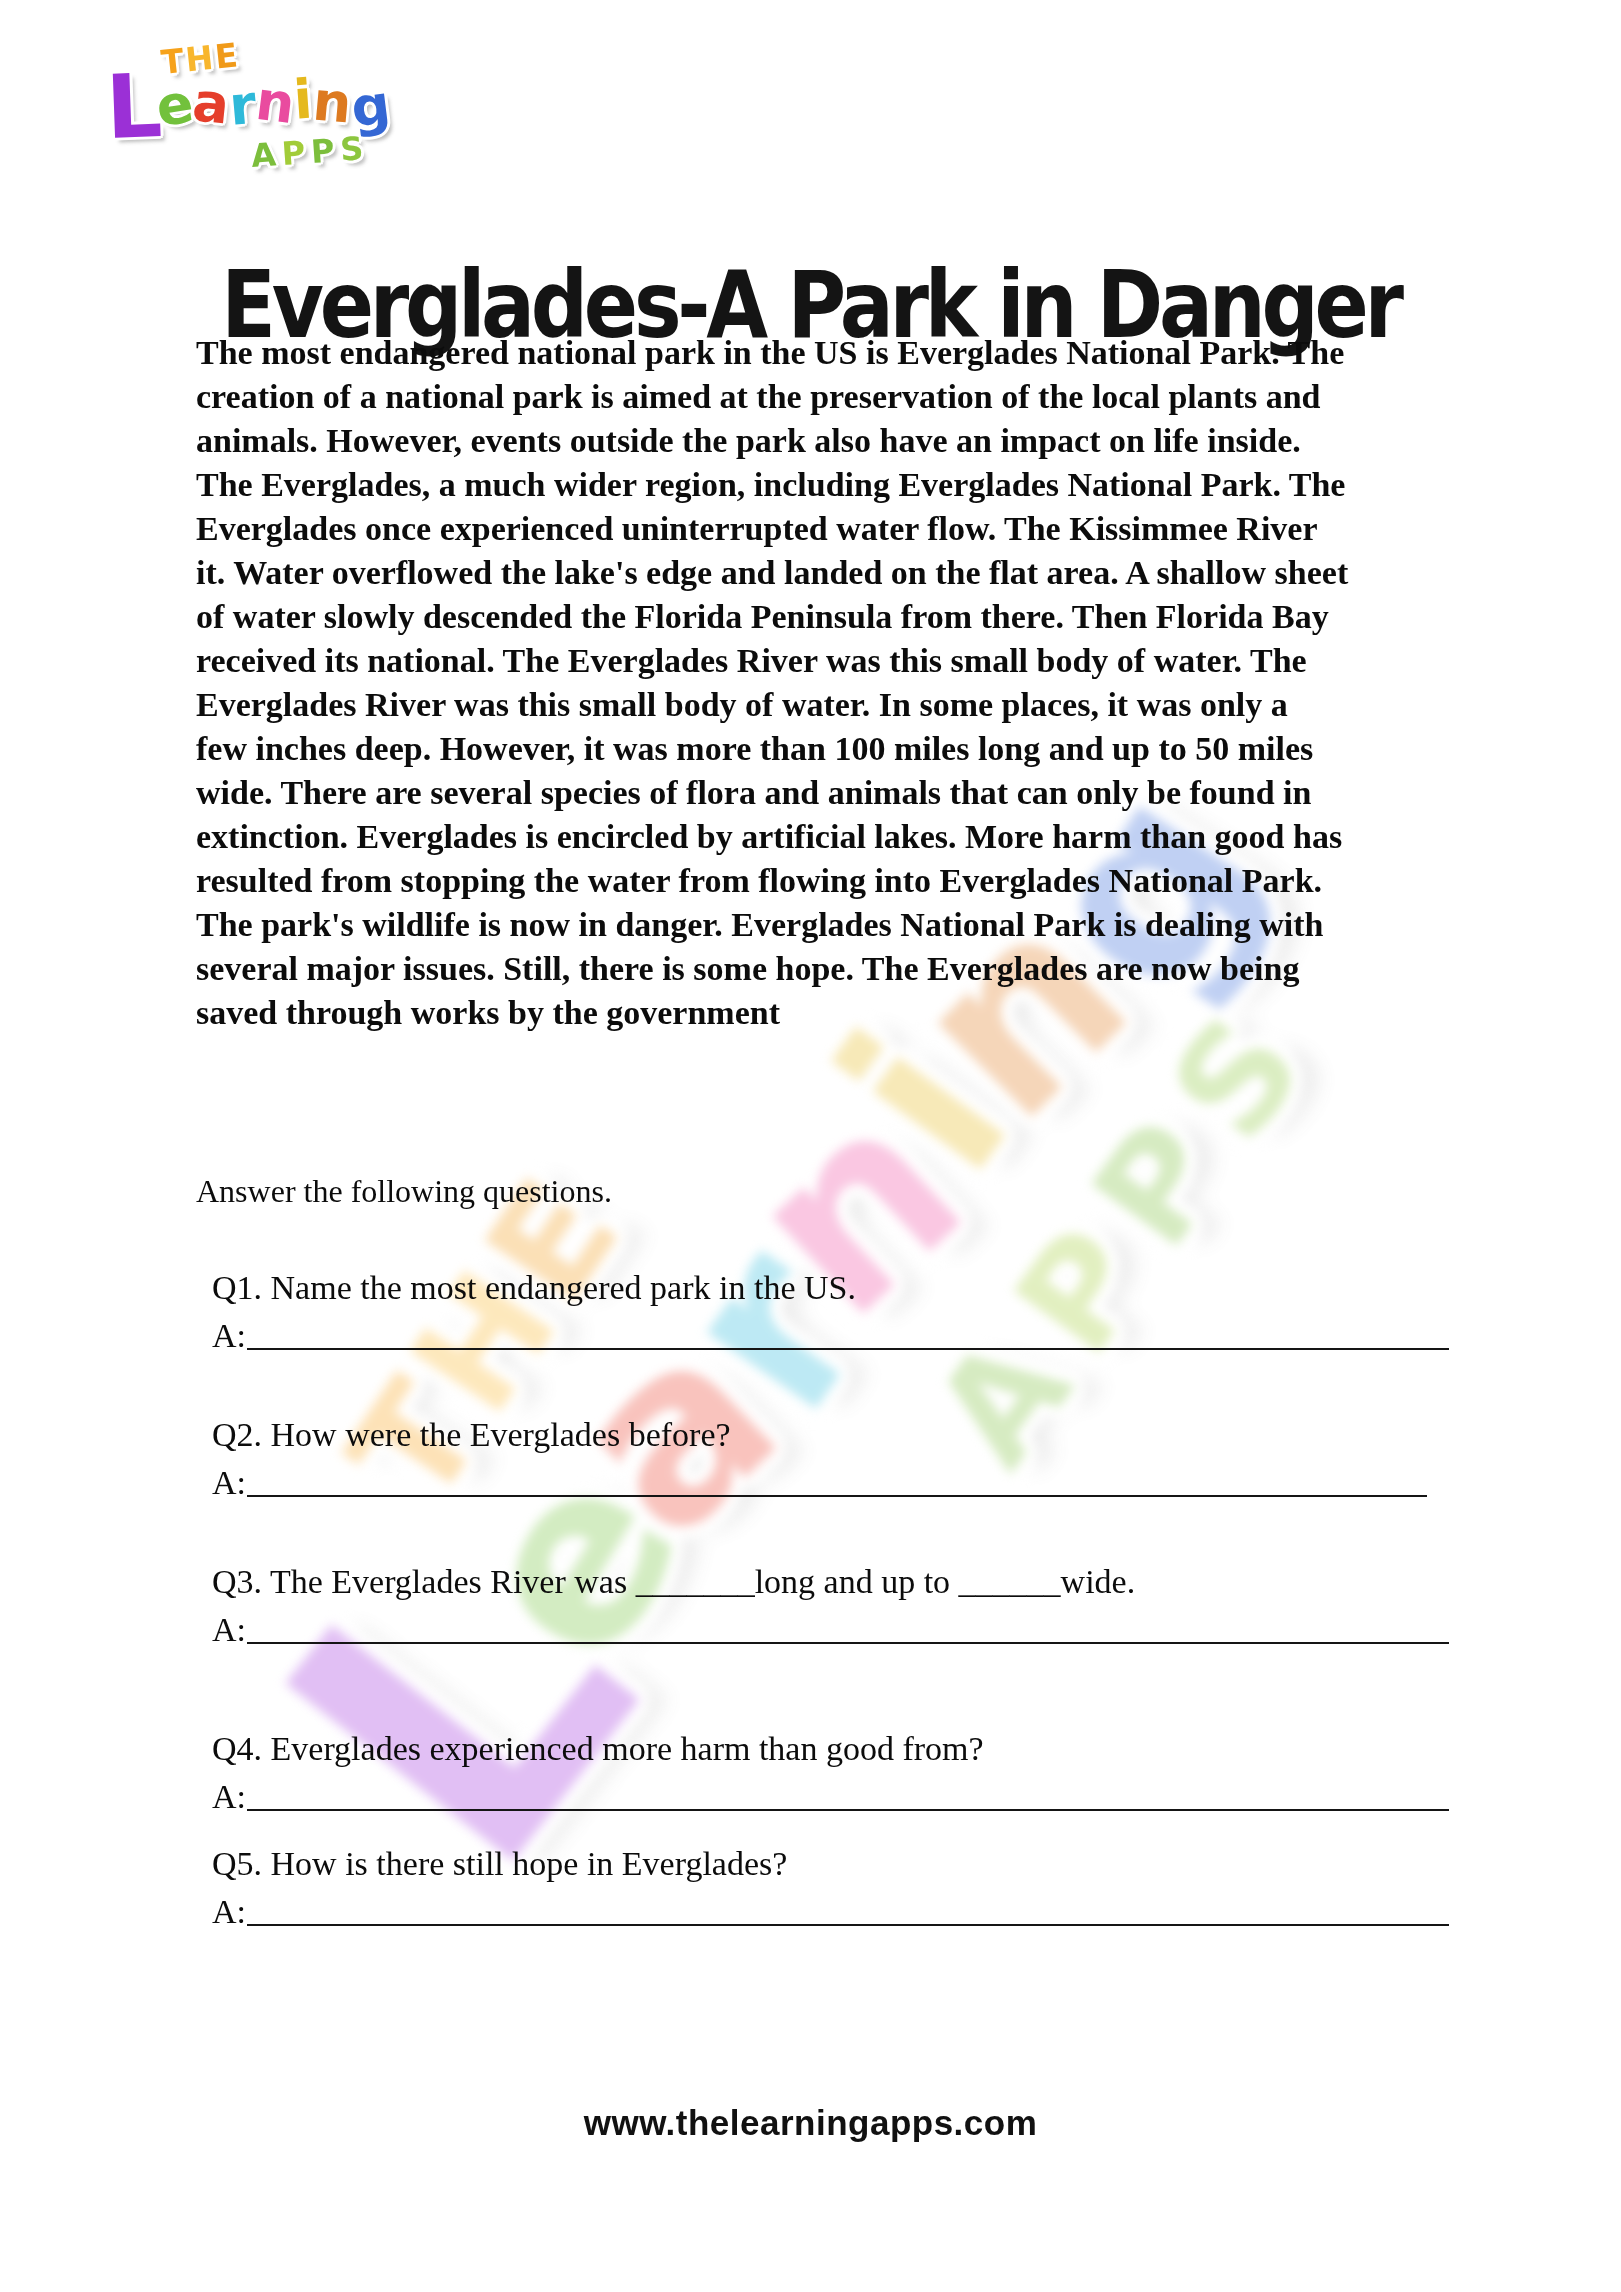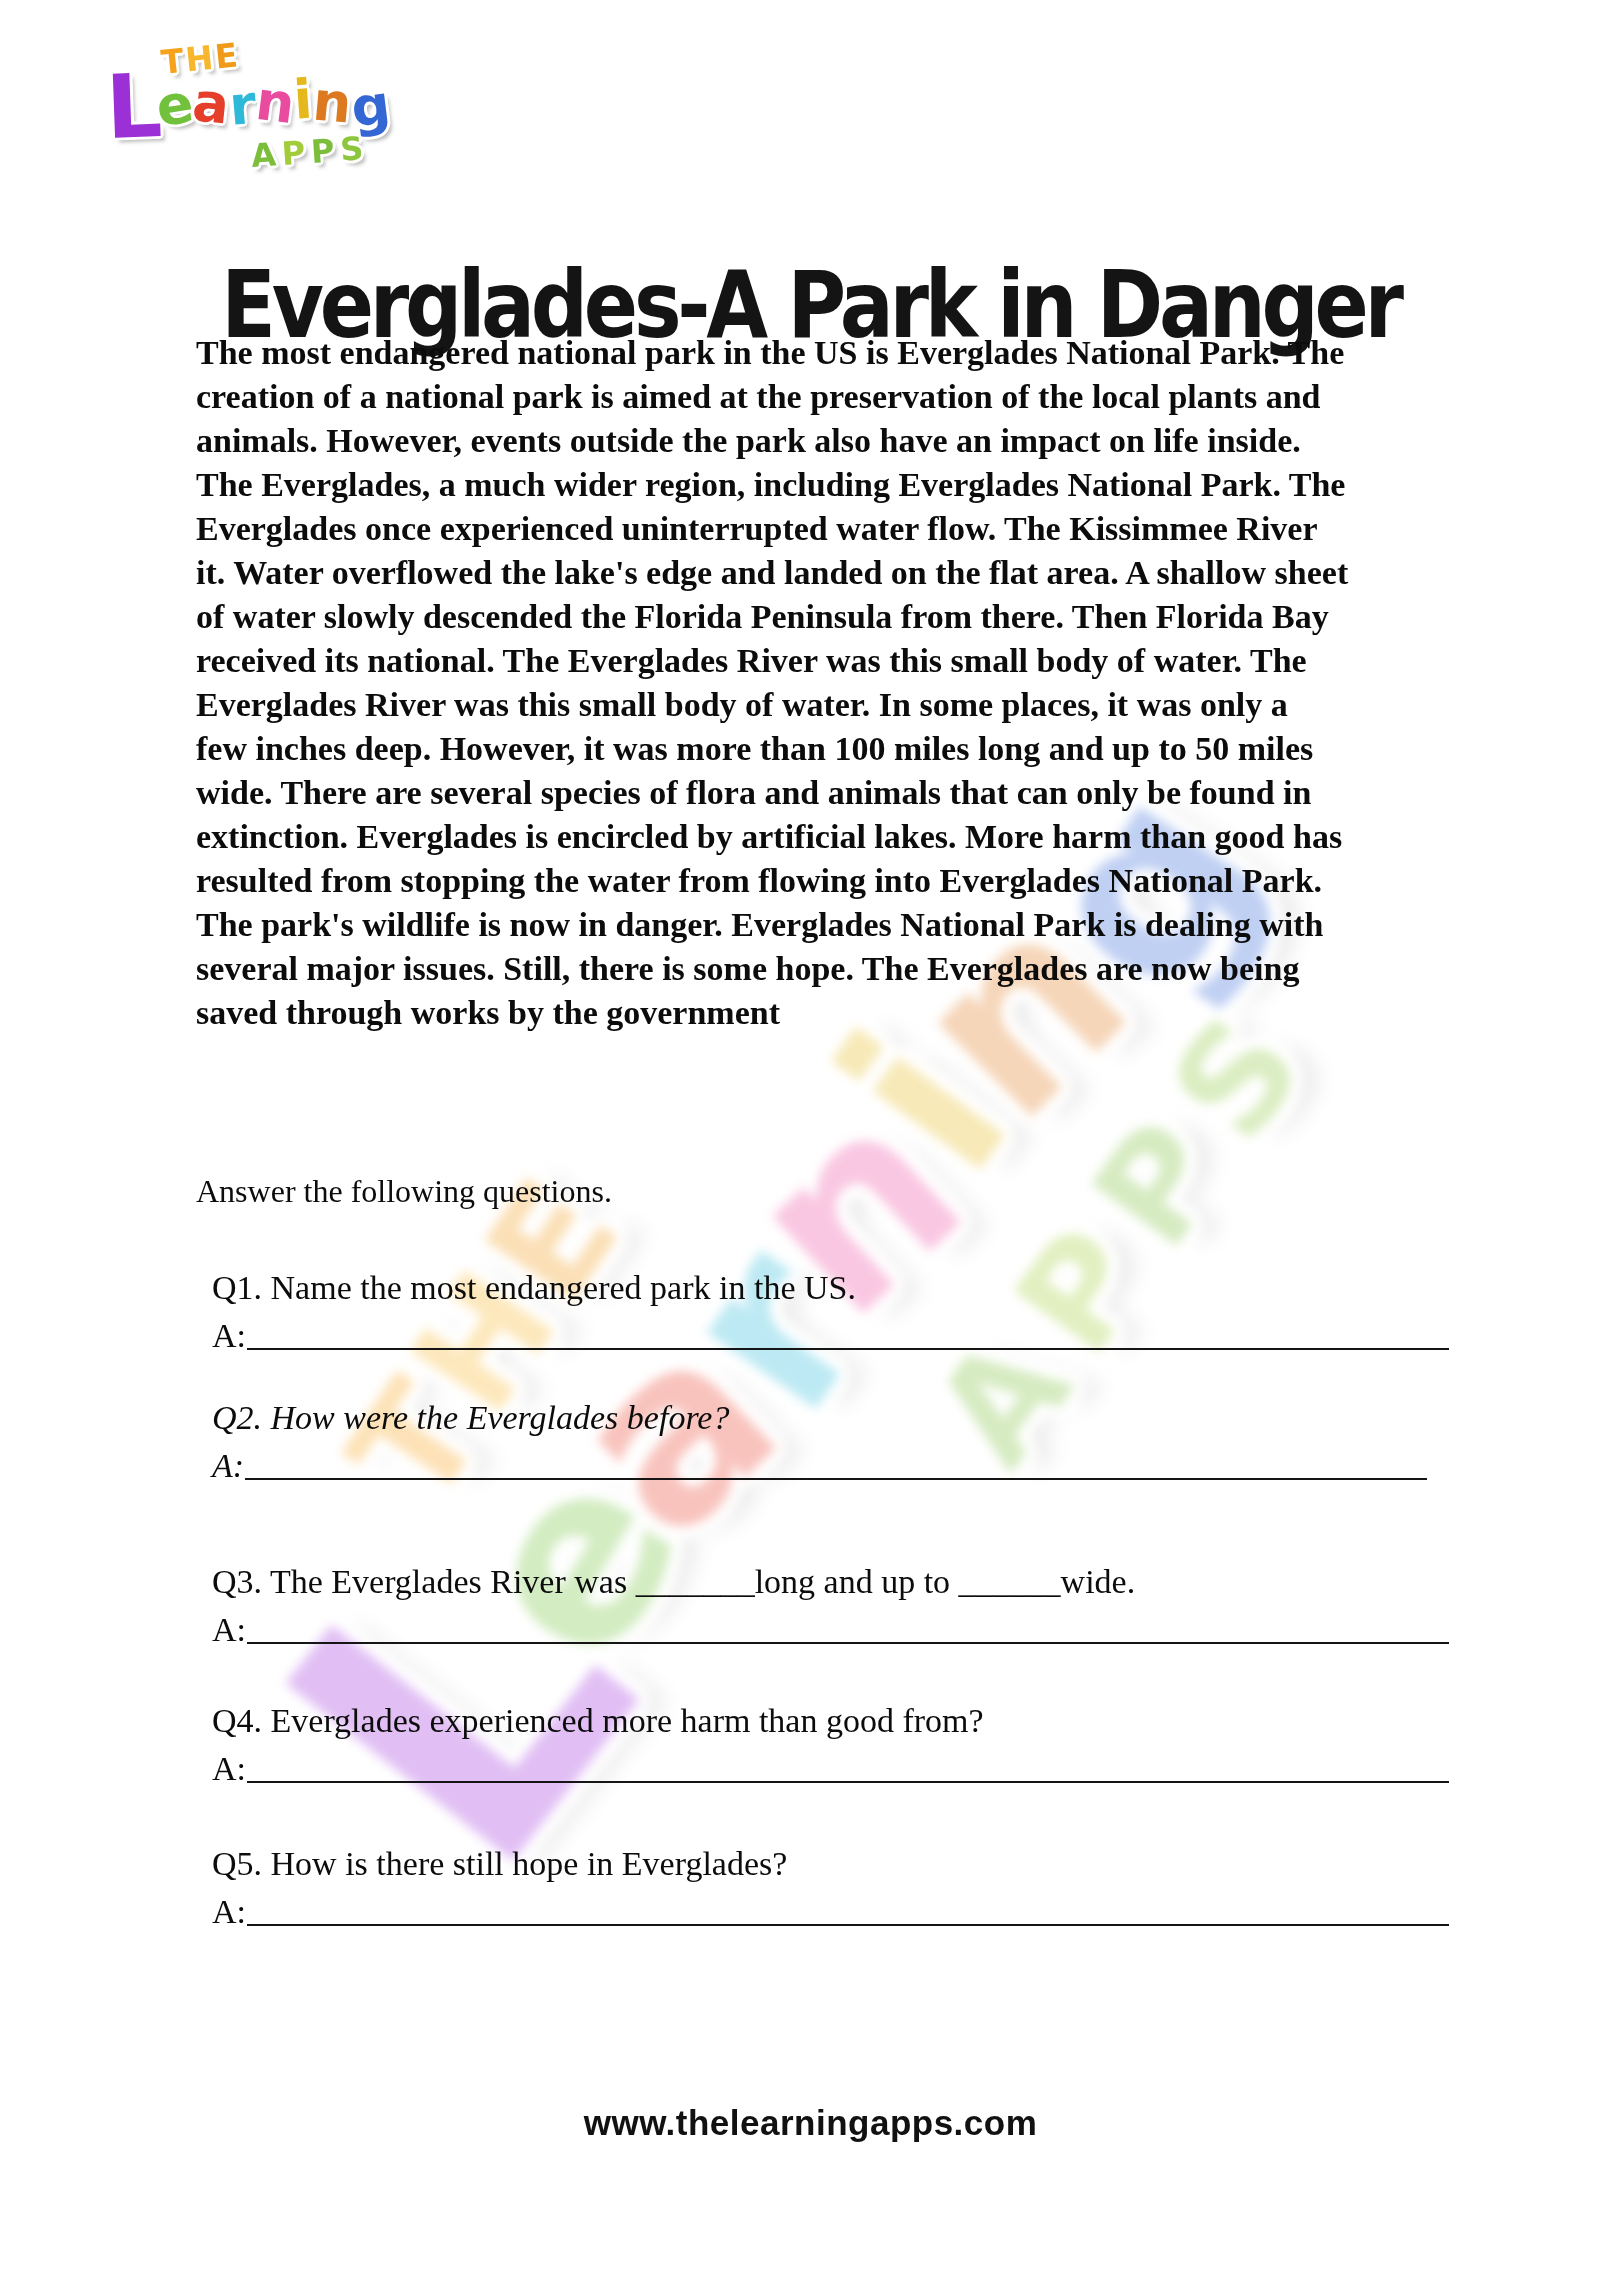--- a/index.html
+++ b/index.html
@@ -53,24 +53,24 @@
 
   
   .passage { position:absolute; left:196px; top:331px; font-size:34px; line-height:44px; }
   .pline { white-space:nowrap;font-weight:bold; }
 
   
   .prompt { position:absolute; left:196px; top:1170px; font-size:32px; line-height:43px; white-space:nowrap; }
   .questions { position:absolute; left:196px; top:1266px; width:1237px; height:745px; }
   .qa { position:absolute; left:0; width:1237px;margin-left:16px; }
   .qa:nth-child(1){ top:0; }
-  .qa:nth-child(2){ top:130px;font-style:italic; }
+  .qa:nth-child(2){ top:147px; }
   .qa:nth-child(2) .answer { width:1215px; }
   .qa:nth-child(3){ top:294px; }
-  .qa:nth-child(4){ top:433px; }
+  .qa:nth-child(4){ top:461px; }
   .qa:nth-child(5){ top:576px; }
   .q { font-size:34px; line-height:43px; white-space:nowrap; }
   .answer { display:flex; align-items:flex-end; height:45px; margin-top:2.9px; width:1237px; }
   .aprefix { font-size:34px; line-height:43px; }
   .aline { flex:1 1 auto; border-bottom:2.9px solid #151515; margin:0 0 6.9px 1px; }
 
   
   .footer {
     position:absolute; left:0; top:2103px; width:100%; text-align:center;
     font-family:"Liberation Sans", sans-serif; font-weight:700;

